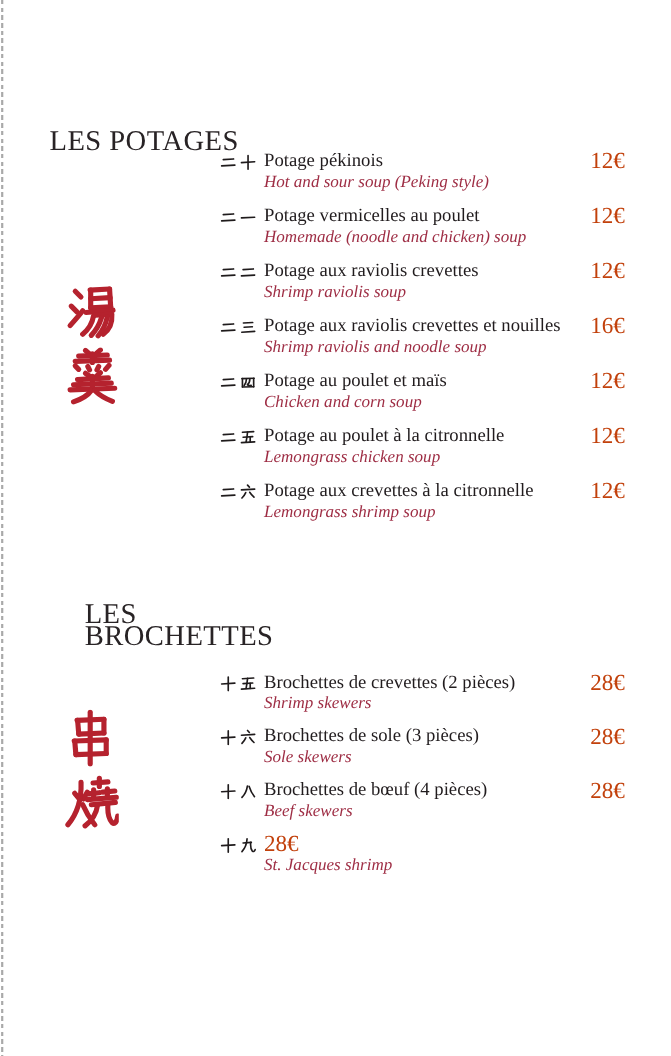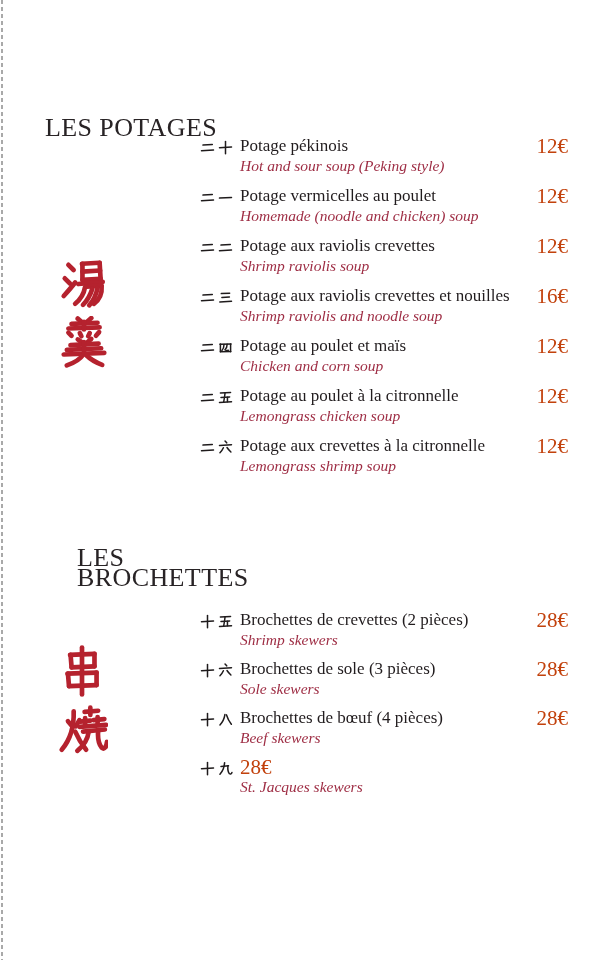--- a/index.html
+++ b/index.html
@@ -299,17 +299,17 @@
                 <path d="M10 52 L90 47" fill="none" stroke="#1f1b1c" stroke-width="10" stroke-linecap="round" stroke-linejoin="round"></path>
               </svg>
               <svg viewBox="0 0 100 100" width="15" height="15">
                 <path d="M20 36 L70 32" fill="none" stroke="#1f1b1c" stroke-width="10" stroke-linecap="round" stroke-linejoin="round"></path>
                 <path d="M44 11 C42 42 32 68 13 88" fill="none" stroke="#1f1b1c" stroke-width="10" stroke-linecap="round" stroke-linejoin="round"></path>
                 <path d="M66 32 C64 56 66 74 76 85 C83 90 91 86 93 76" fill="none" stroke="#1f1b1c" stroke-width="10" stroke-linecap="round" stroke-linejoin="round"></path>
               </svg>
             </span>
             <span class="price">28€</span>
           </div>
-          <div class="trans">St. Jacques skewers</div>
+          <div class="trans">St. Jacques shrimp</div>
         </div>
       </div>
   </section>
 </div>
 
 </body></html>

